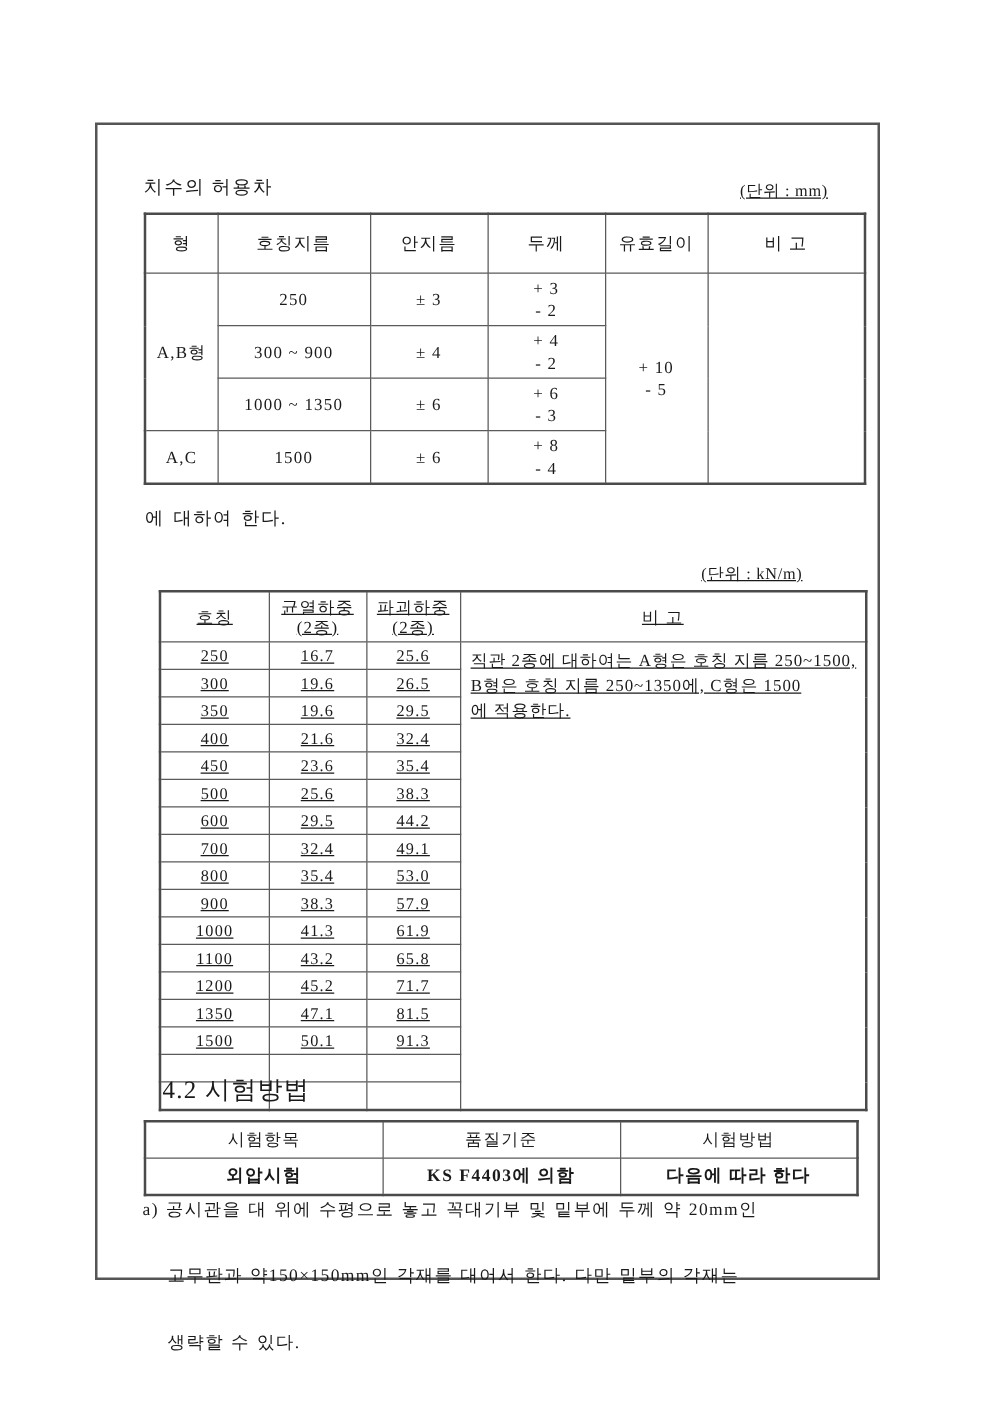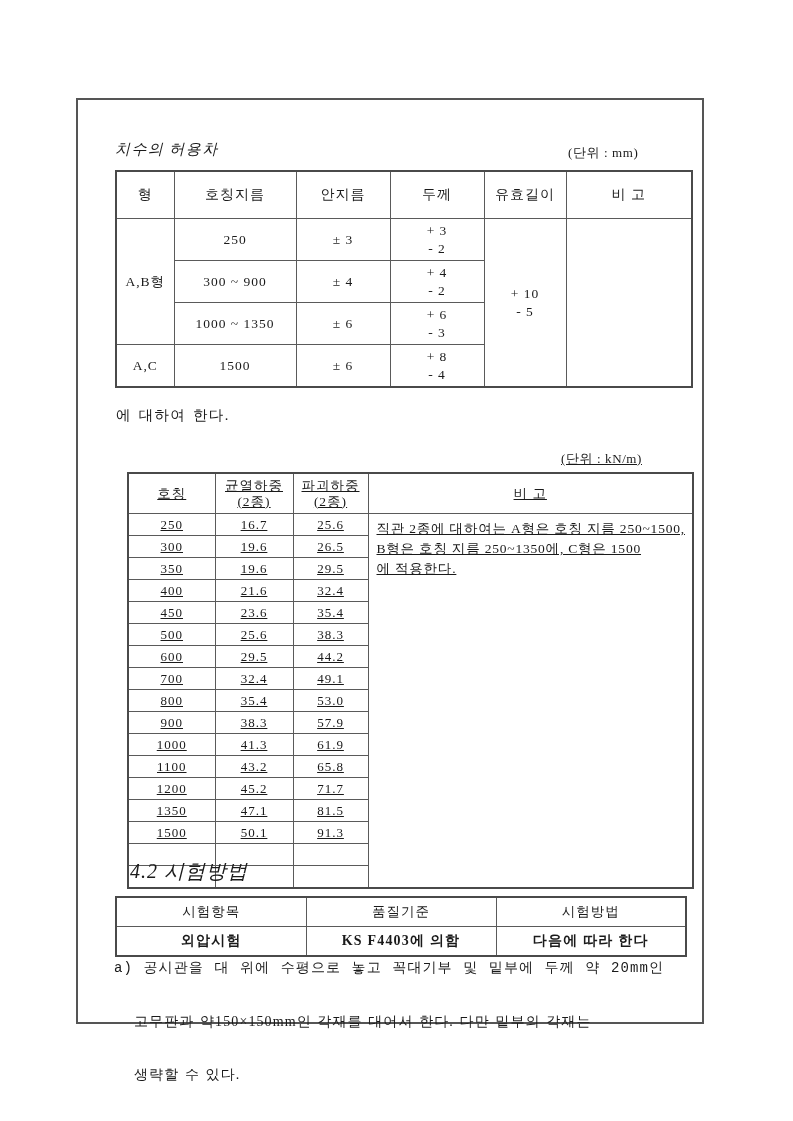--- a/index.html
+++ b/index.html
@@ -33,21 +33,20 @@
     left: 0; top: 0; right: 0; bottom: 0;
     padding: 0;
   }
 
   
   .section-title {
     position: absolute;
     font-size: 15px;
     letter-spacing: 1.4px;
     white-space: nowrap;
-    font-style: italic;
   }
   .unit-note {
     position: absolute;
     font-size: 13px;
     letter-spacing: 0.6px;
     white-space: nowrap;
   }
   .para {
     position: absolute;
     font-size: 14.5px;
@@ -59,21 +58,20 @@
     position: absolute;
     font-size: 14px;
     line-height: 21px;
     letter-spacing: 1.1px;
     word-spacing: 1px;
   }
   .hang {
     display: block;
     padding-left: 20px;
     text-indent: -20px;
-    font-family: Liberation Mono, monospace;
   }
   .hang2 {
     display: block;
     padding-left: 20px;
     text-indent: 0;
     margin-top: 32px;
   }
 
   
   table.doc {
@@ -137,21 +135,21 @@
 
   .remark-line { display: block; white-space: nowrap; }
 </style>
 </head>
 <body>
 
 <div id="page-frame">
   <div class="inner">
 
     <div class="section-title" style="left:37px; top:40px;">치수의 허용차</div>
-    <div class="unit-note" style="left:490px; top:44px;">(단위 : mm)</div>
+    <div class="unit-note" style="left:514px; top:44px;text-decoration:underline;">(단위 : mm)</div>
 
     <table class="doc outer-thick" id="table-tolerance">
       <colgroup>
         <col style="width:58px">
         <col style="width:122px">
         <col style="width:94px">
         <col style="width:94px">
         <col style="width:82px">
         <col style="width:126px">
       </colgroup>

